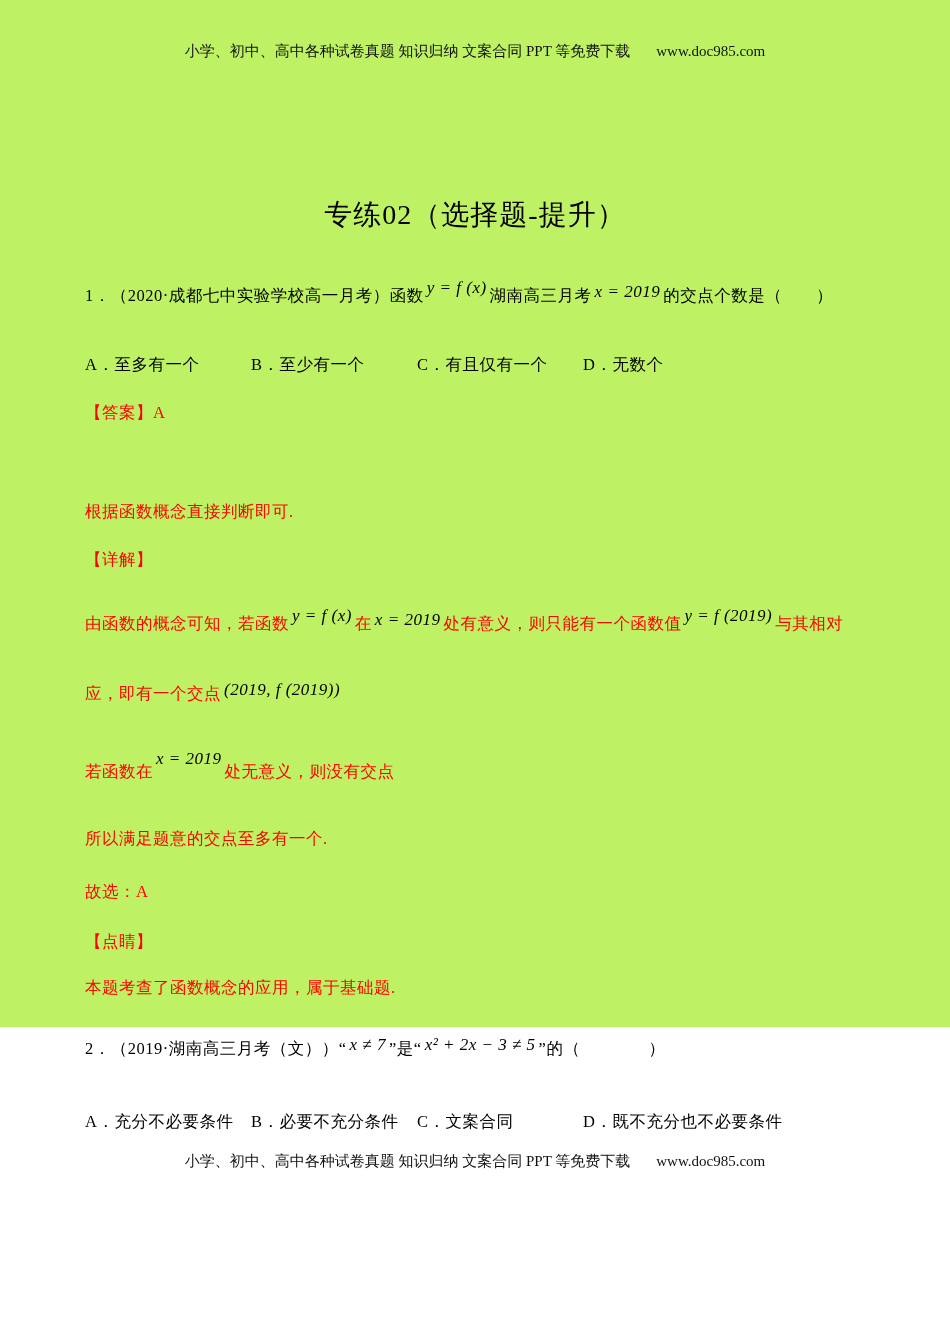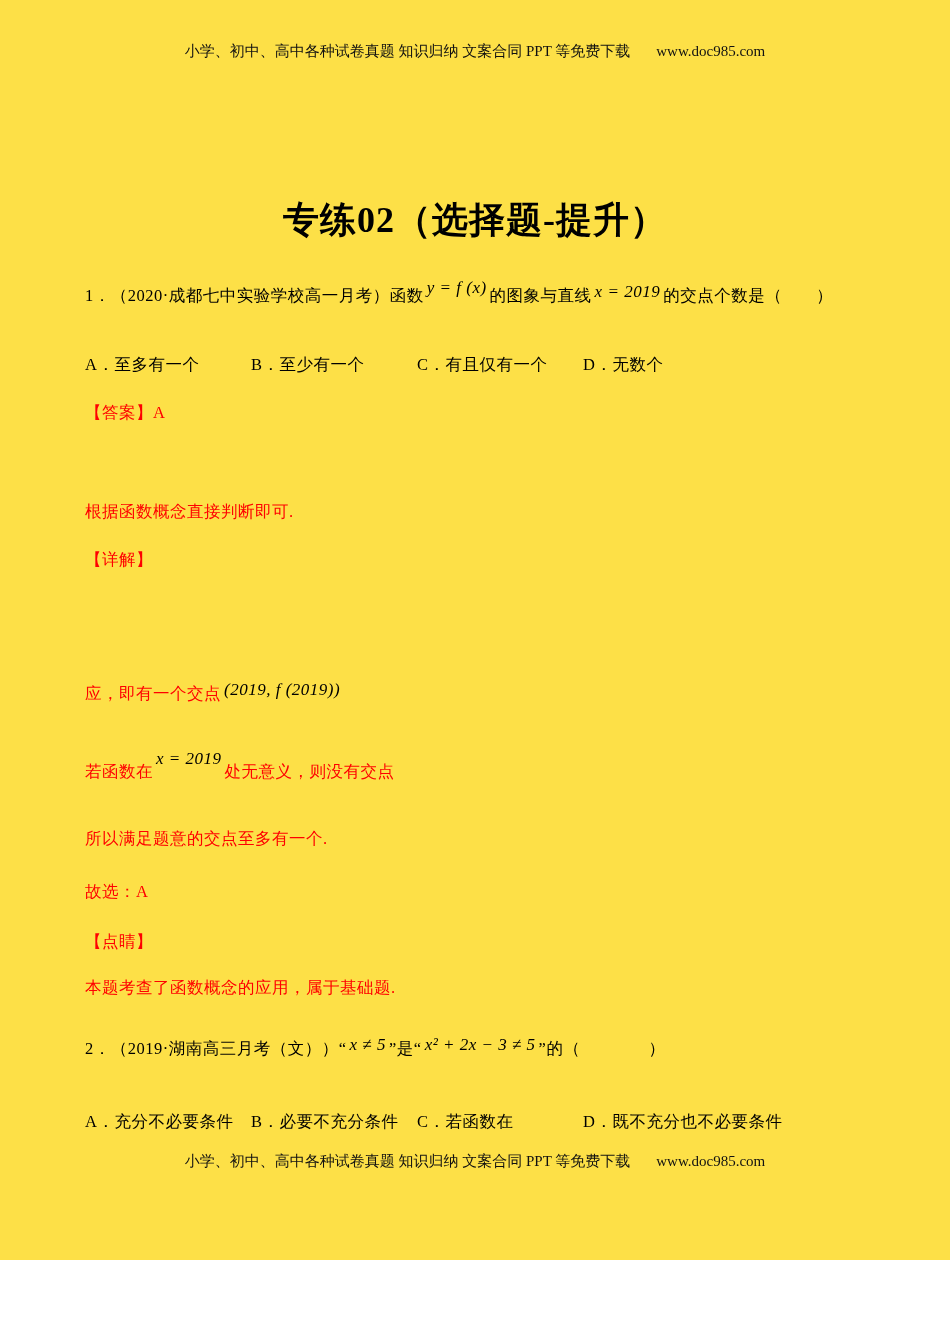--- a/index.html
+++ b/index.html
@@ -4,26 +4,26 @@
 <style>
   * { margin:0; padding:0; box-sizing:border-box; }
   html, body { width:950px; height:1344px; }
   body {
     background:#ffffff;
     font-family:"Liberation Serif","DejaVu Serif",serif;
     color:#000;
     position:relative;
     overflow:hidden;
   }
-  .page { position:relative; width:950px; height:1260px; background:#fde047; }
+  .page { position:relative; width:950px; height:1027px; background:#bef264; }
   .abs { position:absolute; left:85px; right:85px; white-space:nowrap; }
   .center { left:0; right:0; text-align:center; }
   .header-line, .footer-line { font-size:15px; color:#111; }
   .header-line .url, .footer-line .url { margin-left:26px; }
-  .doc-title { font-size:36px; font-weight:bold; letter-spacing:1px; }
+  .doc-title { font-size:28px; font-weight:normal; letter-spacing:1px; }
   .line { font-size:16.5px; line-height:1.45; letter-spacing:0.5px; }
   .red { color:var(--red,#fe0000); }
   .math {
     font-family:"Liberation Serif","DejaVu Serif",serif;
     font-style:italic;
     color:#000;
     font-size:17px;
     letter-spacing:0.5px;
     padding:0 3px;
   }
@@ -38,58 +38,61 @@
 
 <div class="page">
 
   <div class="abs center header-line" style="top:42px">
     <span>小学、初中、高中各种试卷真题 知识归纳 文案合同 PPT 等免费下载</span><span class="url">www.doc985.com</span>
   </div>
 
   <h1 class="abs center doc-title" style="top:196px">专练02（选择题-提升）</h1>
 
   <p class="abs line" style="top:284px">
-    <span>1．（2020·成都七中实验学校高一月考）函数</span><span class="math raise">y = f (x)</span><span>的图象与直线</span><span class="math raise-sm">x = 2019</span><span>的交点个数是（　　）</span>
+    <span>1．（2020·成都七中实验学校高一月考）函数</span><span class="math raise">y = f (x)</span><span>湖南高三月考</span><span class="math raise-sm">x = 2019</span><span>的交点个数是（　　）</span>
   </p>
 
   <p class="abs line" style="top:353px">
     <span class="opt">A．至多有一个</span><span class="opt">B．至少有一个</span><span class="opt">C．有且仅有一个</span><span class="opt">D．无数个</span>
   </p>
 
   <p class="abs line red" style="top:401px">
     <span>【答案】</span><span>A</span>
   </p>
 
 
   <p class="abs line red" style="top:500px">根据函数概念直接判断即可.</p>
 
   <p class="abs line red" style="top:548px">【详解】</p>
 
+  <p class="abs line red" style="top:612px">
+    <span>由函数的概念可知，若函数</span><span class="math raise">y = f (x)</span><span>在</span><span class="math raise-sm">x = 2019</span><span>处有意义，则只能有一个函数值</span><span class="math raise">y = f (2019)</span><span>与其相对</span>
+  </p>
 
   <p class="abs line red" style="top:682px">
     <span>应，即有一个交点</span><span class="math raise-sm">(2019, f (2019))</span>
   </p>
 
   <p class="abs line red" style="top:760px">
     <span>若函数在</span><span class="math raise-lg">x = 2019</span><span>处无意义，则没有交点</span>
   </p>
 
   <p class="abs line red" style="top:827px">所以满足题意的交点至多有一个.</p>
 
   <p class="abs line red" style="top:880px">故选：A</p>
 
   <p class="abs line red" style="top:976px">本题考查了函数概念的应用，属于基础题.</p>
 
   <p class="abs line red" style="top:930px">【点睛】</p>
 
   <p class="abs line" style="top:1037px">
-    <span>2．（2019·湖南高三月考（文））“</span><span class="math raise-sm">x ≠ 5</span><span>”是“</span><span class="math raise-sm">x² + 2x − 3 ≠ 5</span><span>”的（　　　　）</span>
+    <span>2．（2019·湖南高三月考（文））“</span><span class="math raise-sm">x ≠ 7</span><span>”是“</span><span class="math raise-sm">x² + 2x − 3 ≠ 5</span><span>”的（　　　　）</span>
   </p>
 
   <p class="abs line" style="top:1110px">
-    <span class="opt">A．充分不必要条件</span><span class="opt">B．必要不充分条件</span><span class="opt">C．若函数在</span><span class="opt">D．既不充分也不必要条件</span>
+    <span class="opt">A．充分不必要条件</span><span class="opt">B．必要不充分条件</span><span class="opt">C．文案合同</span><span class="opt">D．既不充分也不必要条件</span>
   </p>
 
   <div class="abs center footer-line" style="top:1152px">
     <span>小学、初中、高中各种试卷真题 知识归纳 文案合同 PPT 等免费下载</span><span class="url">www.doc985.com</span>
   </div>
 
 </div>
 
 </body></html>

